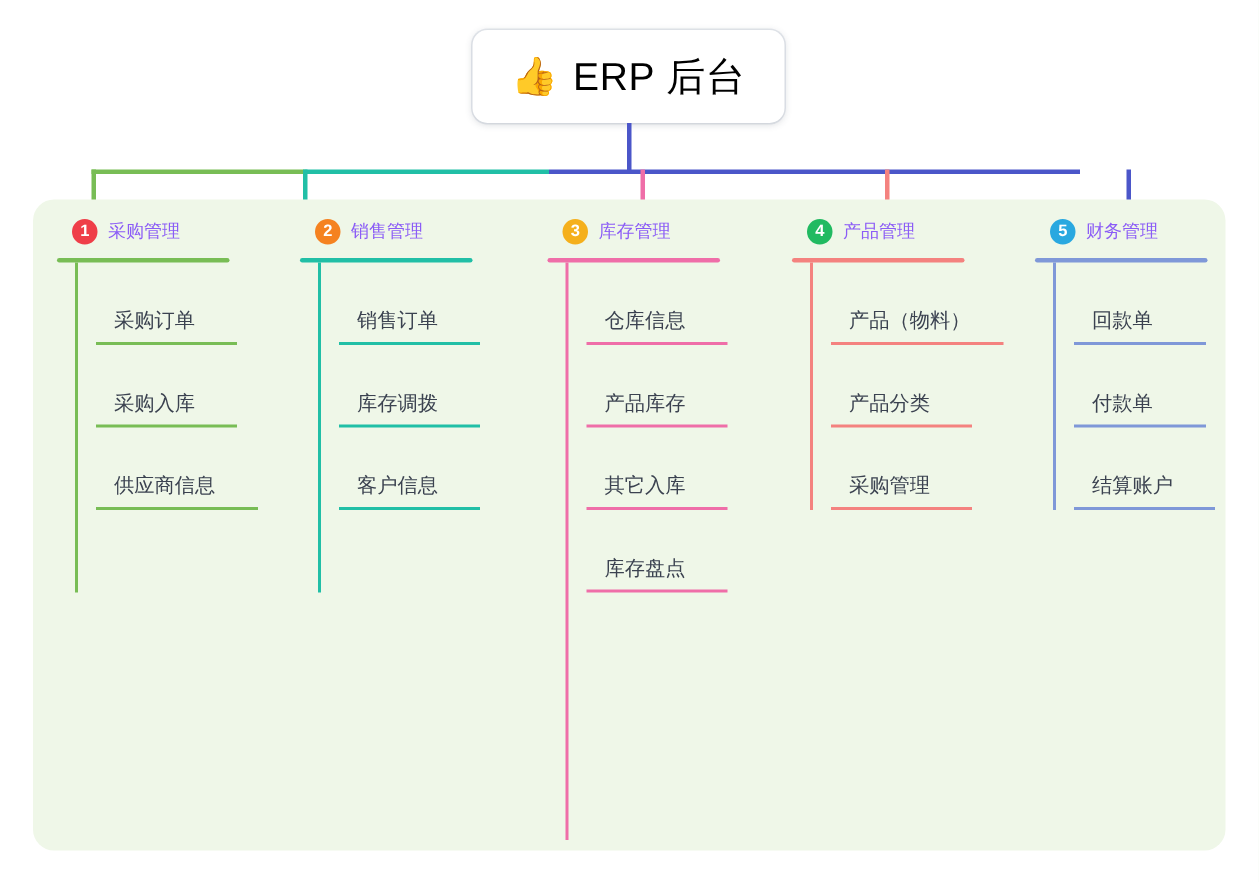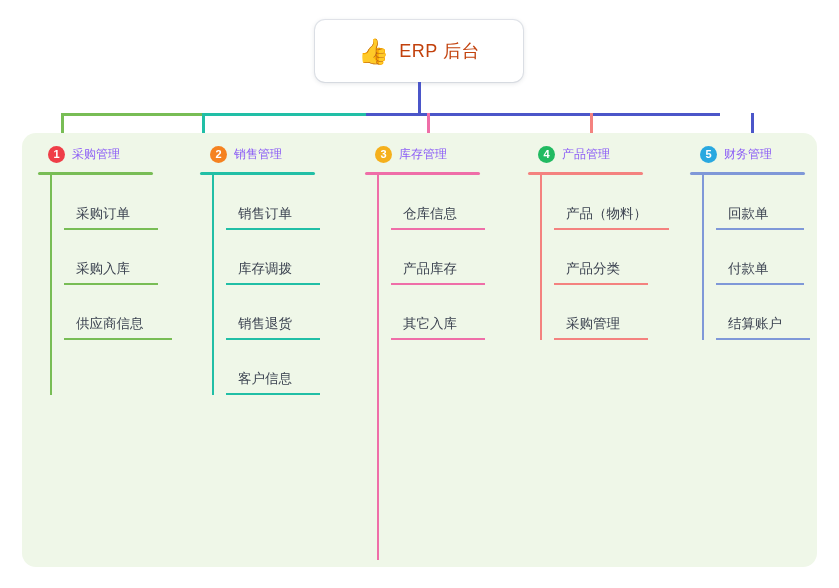--- a/index.html
+++ b/index.html
@@ -28,22 +28,22 @@
     display: flex;
     align-items: center;
     justify-content: center;
     gap: 10px;
   }
   #root-node .root-emoji {
     font-size: 25px;
     line-height: 1;
   }
   #root-node .root-title {
-    font-size: 18px;
-    color: #c2410c;
+    font-size: 26px;
+    color: #000000;
     letter-spacing: .5px;
     white-space: nowrap;
   }
 
   
   .conn {
     position: absolute;
   }
 
   
@@ -180,24 +180,20 @@
         <div class="trunk" style="background: rgb(33, 191, 166); height: 220px;"></div>
         <div class="leaf">
           <span class="leaf-label">销售订单</span>
           <div class="leaf-rule" style="width: 94px; background: rgb(33, 191, 166);"></div>
         </div>
         <div class="leaf">
           <span class="leaf-label">库存调拨</span>
           <div class="leaf-rule" style="width: 94px; background: rgb(33, 191, 166);"></div>
         </div>
         <div class="leaf">
-          <span class="leaf-label">销售退货</span>
-          <div class="leaf-rule" style="width: 94px; background: rgb(33, 191, 166);"></div>
-        </div>
-        <div class="leaf">
           <span class="leaf-label">客户信息</span>
           <div class="leaf-rule" style="width: 94px; background: rgb(33, 191, 166);"></div>
         </div>
       </div>
     </div>
     <div class="branch" style="left: 365px;">
       <div class="branch-head">
         <span class="badge" style="background: rgb(245, 176, 28);">3</span>
         <span class="branch-title">库存管理</span>
       </div>
@@ -209,20 +205,24 @@
           <div class="leaf-rule" style="width: 94px; background: rgb(239, 110, 168);"></div>
         </div>
         <div class="leaf">
           <span class="leaf-label">产品库存</span>
           <div class="leaf-rule" style="width: 94px; background: rgb(239, 110, 168);"></div>
         </div>
         <div class="leaf">
           <span class="leaf-label">其它入库</span>
           <div class="leaf-rule" style="width: 94px; background: rgb(239, 110, 168);"></div>
         </div>
+        <div class="leaf">
+          <span class="leaf-label">库存盘点</span>
+          <div class="leaf-rule" style="width: 94px; background: rgb(239, 110, 168);"></div>
+        </div>
       </div>
     </div>
     <div class="branch" style="left: 528px;">
       <div class="branch-head">
         <span class="badge" style="background: rgb(33, 186, 97);">4</span>
         <span class="branch-title">产品管理</span>
       </div>
       <div class="head-rule" style="width: 115px; background: rgb(244, 130, 127);"></div>
       <div class="leaves">
         <div class="trunk" style="background: rgb(244, 130, 127); height: 165px;"></div>

